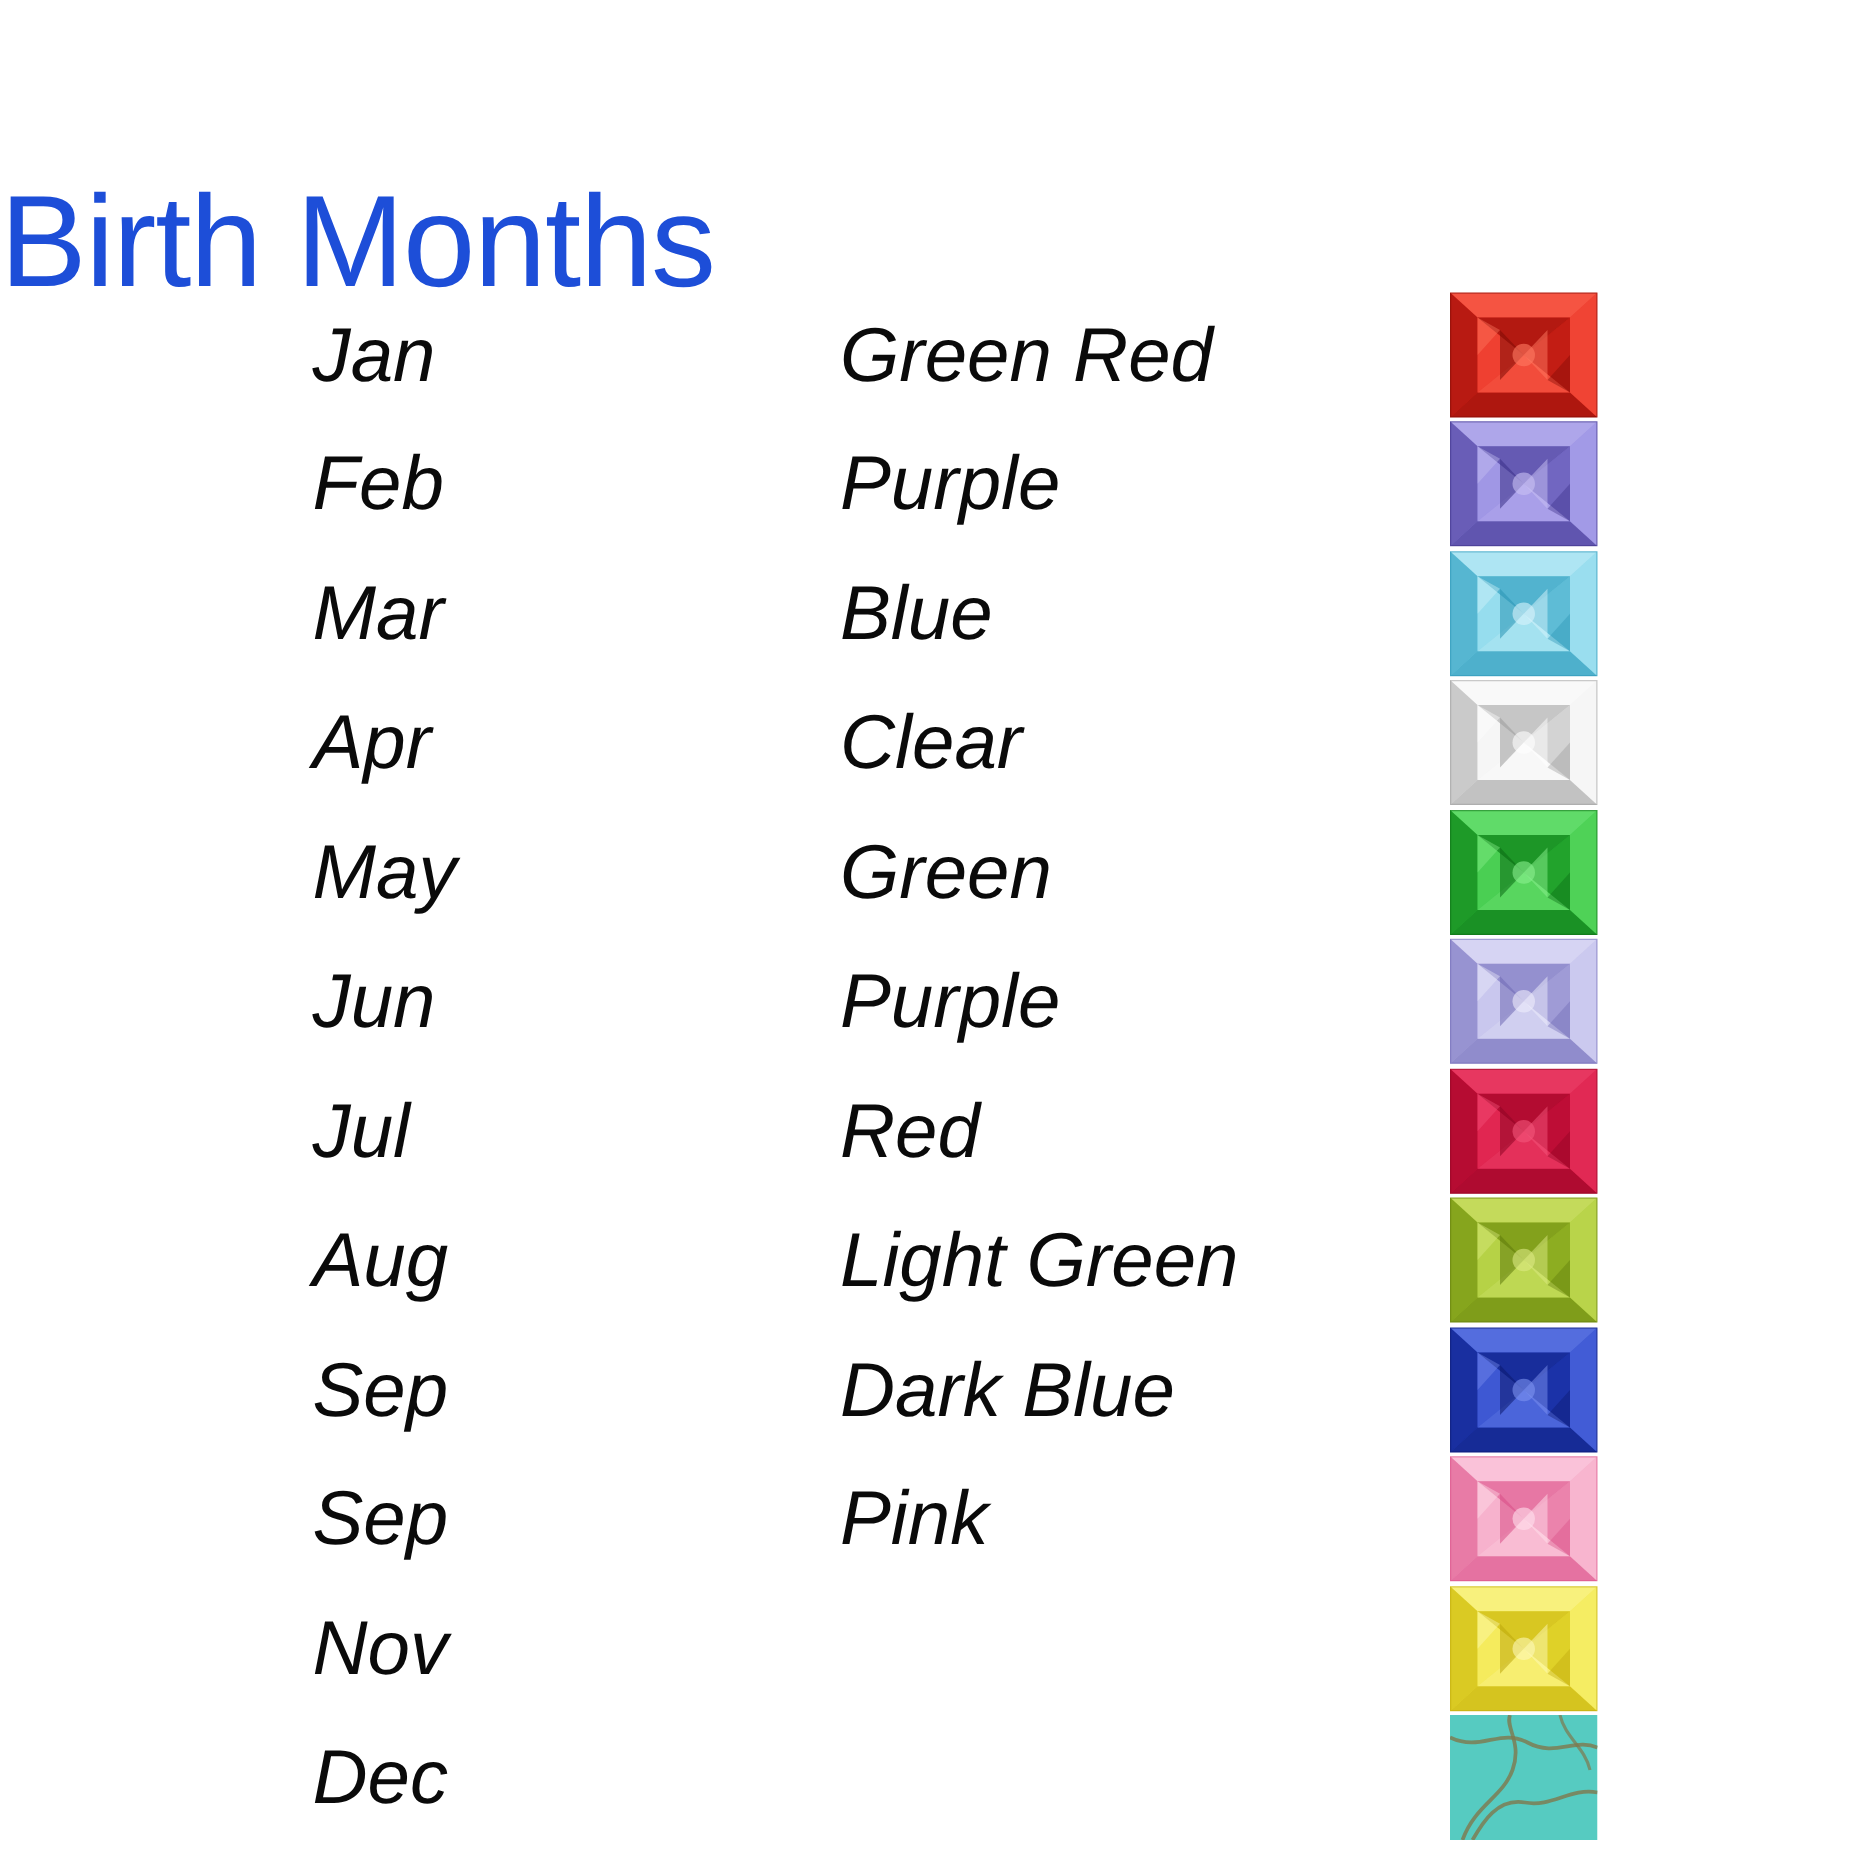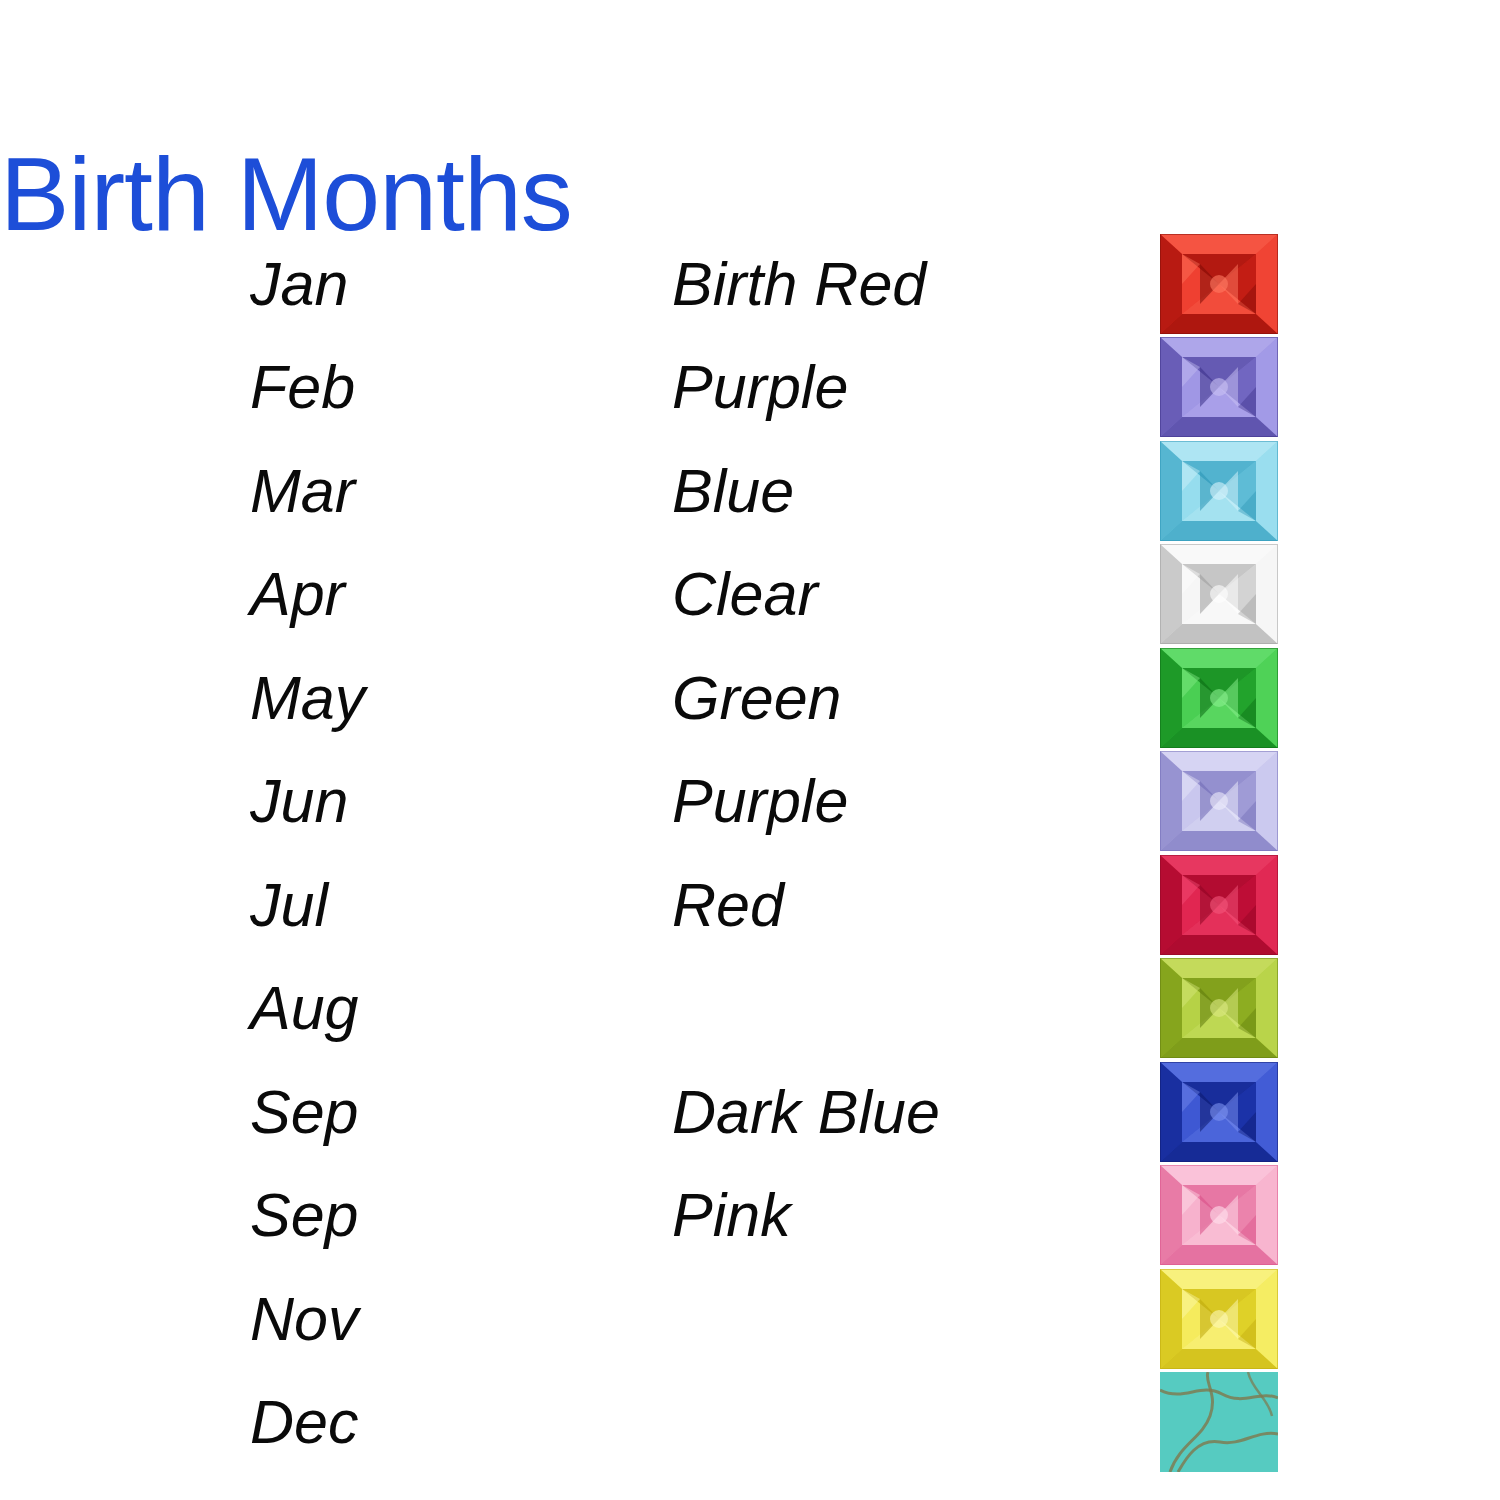--- a/index.html
+++ b/index.html
@@ -72,21 +72,21 @@
   }
 </style>
 </head>
 <body>
 
 <h1 class="page-title">Birth Months</h1>
 
 <div class="table" id="table-root">
     <div class="row">
       <div class="cell-month">Jan</div>
-      <div class="cell-color">Birth Red</div>
+      <div class="cell-color">Green Red</div>
       <div class="cell-gem"><svg viewBox="0 0 118 100" preserveAspectRatio="none">
           <rect x="0" y="0" width="118" height="100" fill="#e8271c"></rect>
           <polygon points="0,0 118,0 96,20 22,20" fill="#ff7a62" opacity=".55"></polygon>
           <polygon points="0,100 118,100 96,80 22,80" fill="#7e0b06" opacity=".55"></polygon>
           <polygon points="0,0 0,100 22,80 22,20" fill="#7e0b06" opacity=".45"></polygon>
           <polygon points="118,0 118,100 96,80 96,20" fill="#ff7a62" opacity=".35"></polygon>
           <polygon points="22,20 96,20 59,50" fill="#7e0b06" opacity=".5"></polygon>
           <polygon points="22,80 96,80 59,50" fill="#ff7a62" opacity=".45"></polygon>
           <polygon points="22,20 22,80 59,50" fill="#ff7a62" opacity=".3"></polygon>
           <polygon points="96,20 96,80 59,50" fill="#7e0b06" opacity=".35"></polygon>
@@ -219,20 +219,21 @@
           <polygon points="40,30 59,50 40,70" fill="#8e0624" opacity=".55"></polygon>
           <polygon points="78,30 59,50 78,70" fill="#f4567c" opacity=".5"></polygon>
           <polygon points="22,20 40,30 22,50" fill="#f4567c" opacity=".4"></polygon>
           <polygon points="96,80 78,70 96,50" fill="#8e0624" opacity=".4"></polygon>
           <circle cx="59" cy="50" r="9" fill="#f4567c" opacity=".6"></circle>
           <rect x="0" y="0" width="118" height="100" fill="none" stroke="#8e0624" stroke-width="2" opacity=".5"></rect>
         </svg></div>
     </div>
     <div class="row">
       <div class="cell-month">Aug</div>
+      <div class="cell-color">Light Green</div>
       <div class="cell-gem"><svg viewBox="0 0 118 100" preserveAspectRatio="none">
           <rect x="0" y="0" width="118" height="100" fill="#a6c82b"></rect>
           <polygon points="0,0 118,0 96,20 22,20" fill="#dcea84" opacity=".55"></polygon>
           <polygon points="0,100 118,100 96,80 22,80" fill="#5f7a0d" opacity=".55"></polygon>
           <polygon points="0,0 0,100 22,80 22,20" fill="#5f7a0d" opacity=".45"></polygon>
           <polygon points="118,0 118,100 96,80 96,20" fill="#dcea84" opacity=".35"></polygon>
           <polygon points="22,20 96,20 59,50" fill="#5f7a0d" opacity=".5"></polygon>
           <polygon points="22,80 96,80 59,50" fill="#dcea84" opacity=".45"></polygon>
           <polygon points="22,20 22,80 59,50" fill="#dcea84" opacity=".3"></polygon>
           <polygon points="96,20 96,80 59,50" fill="#5f7a0d" opacity=".35"></polygon>

